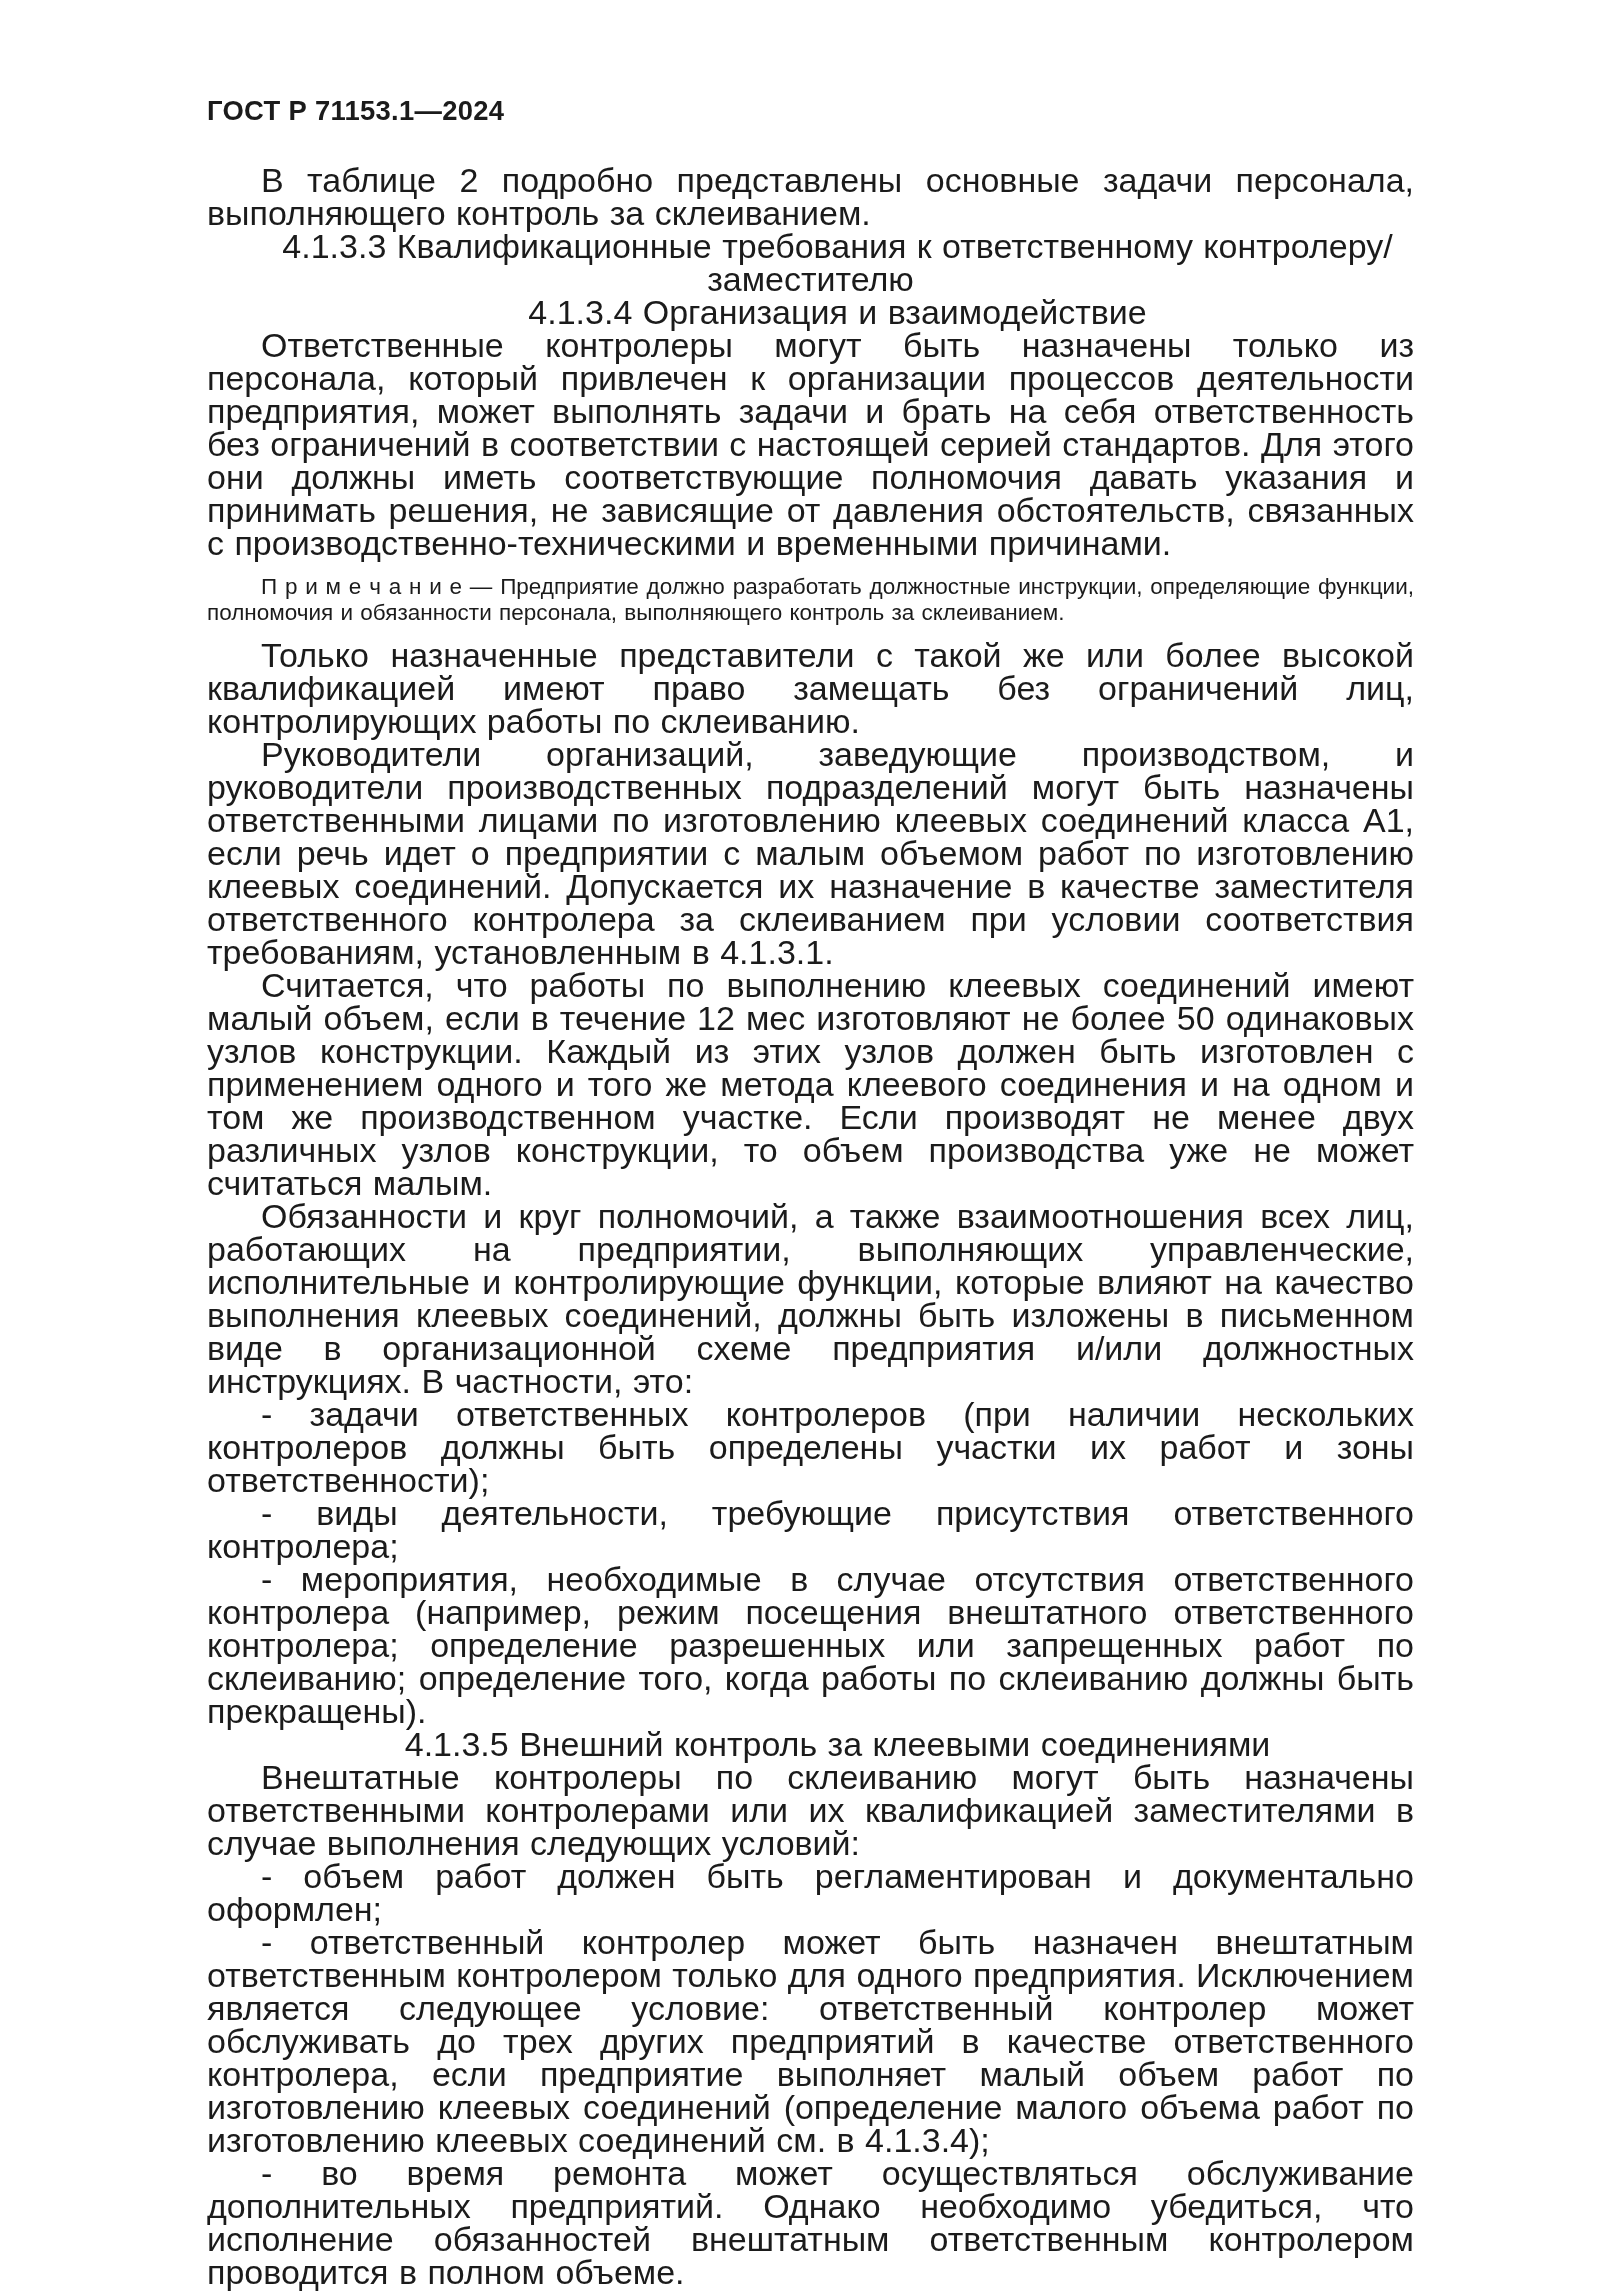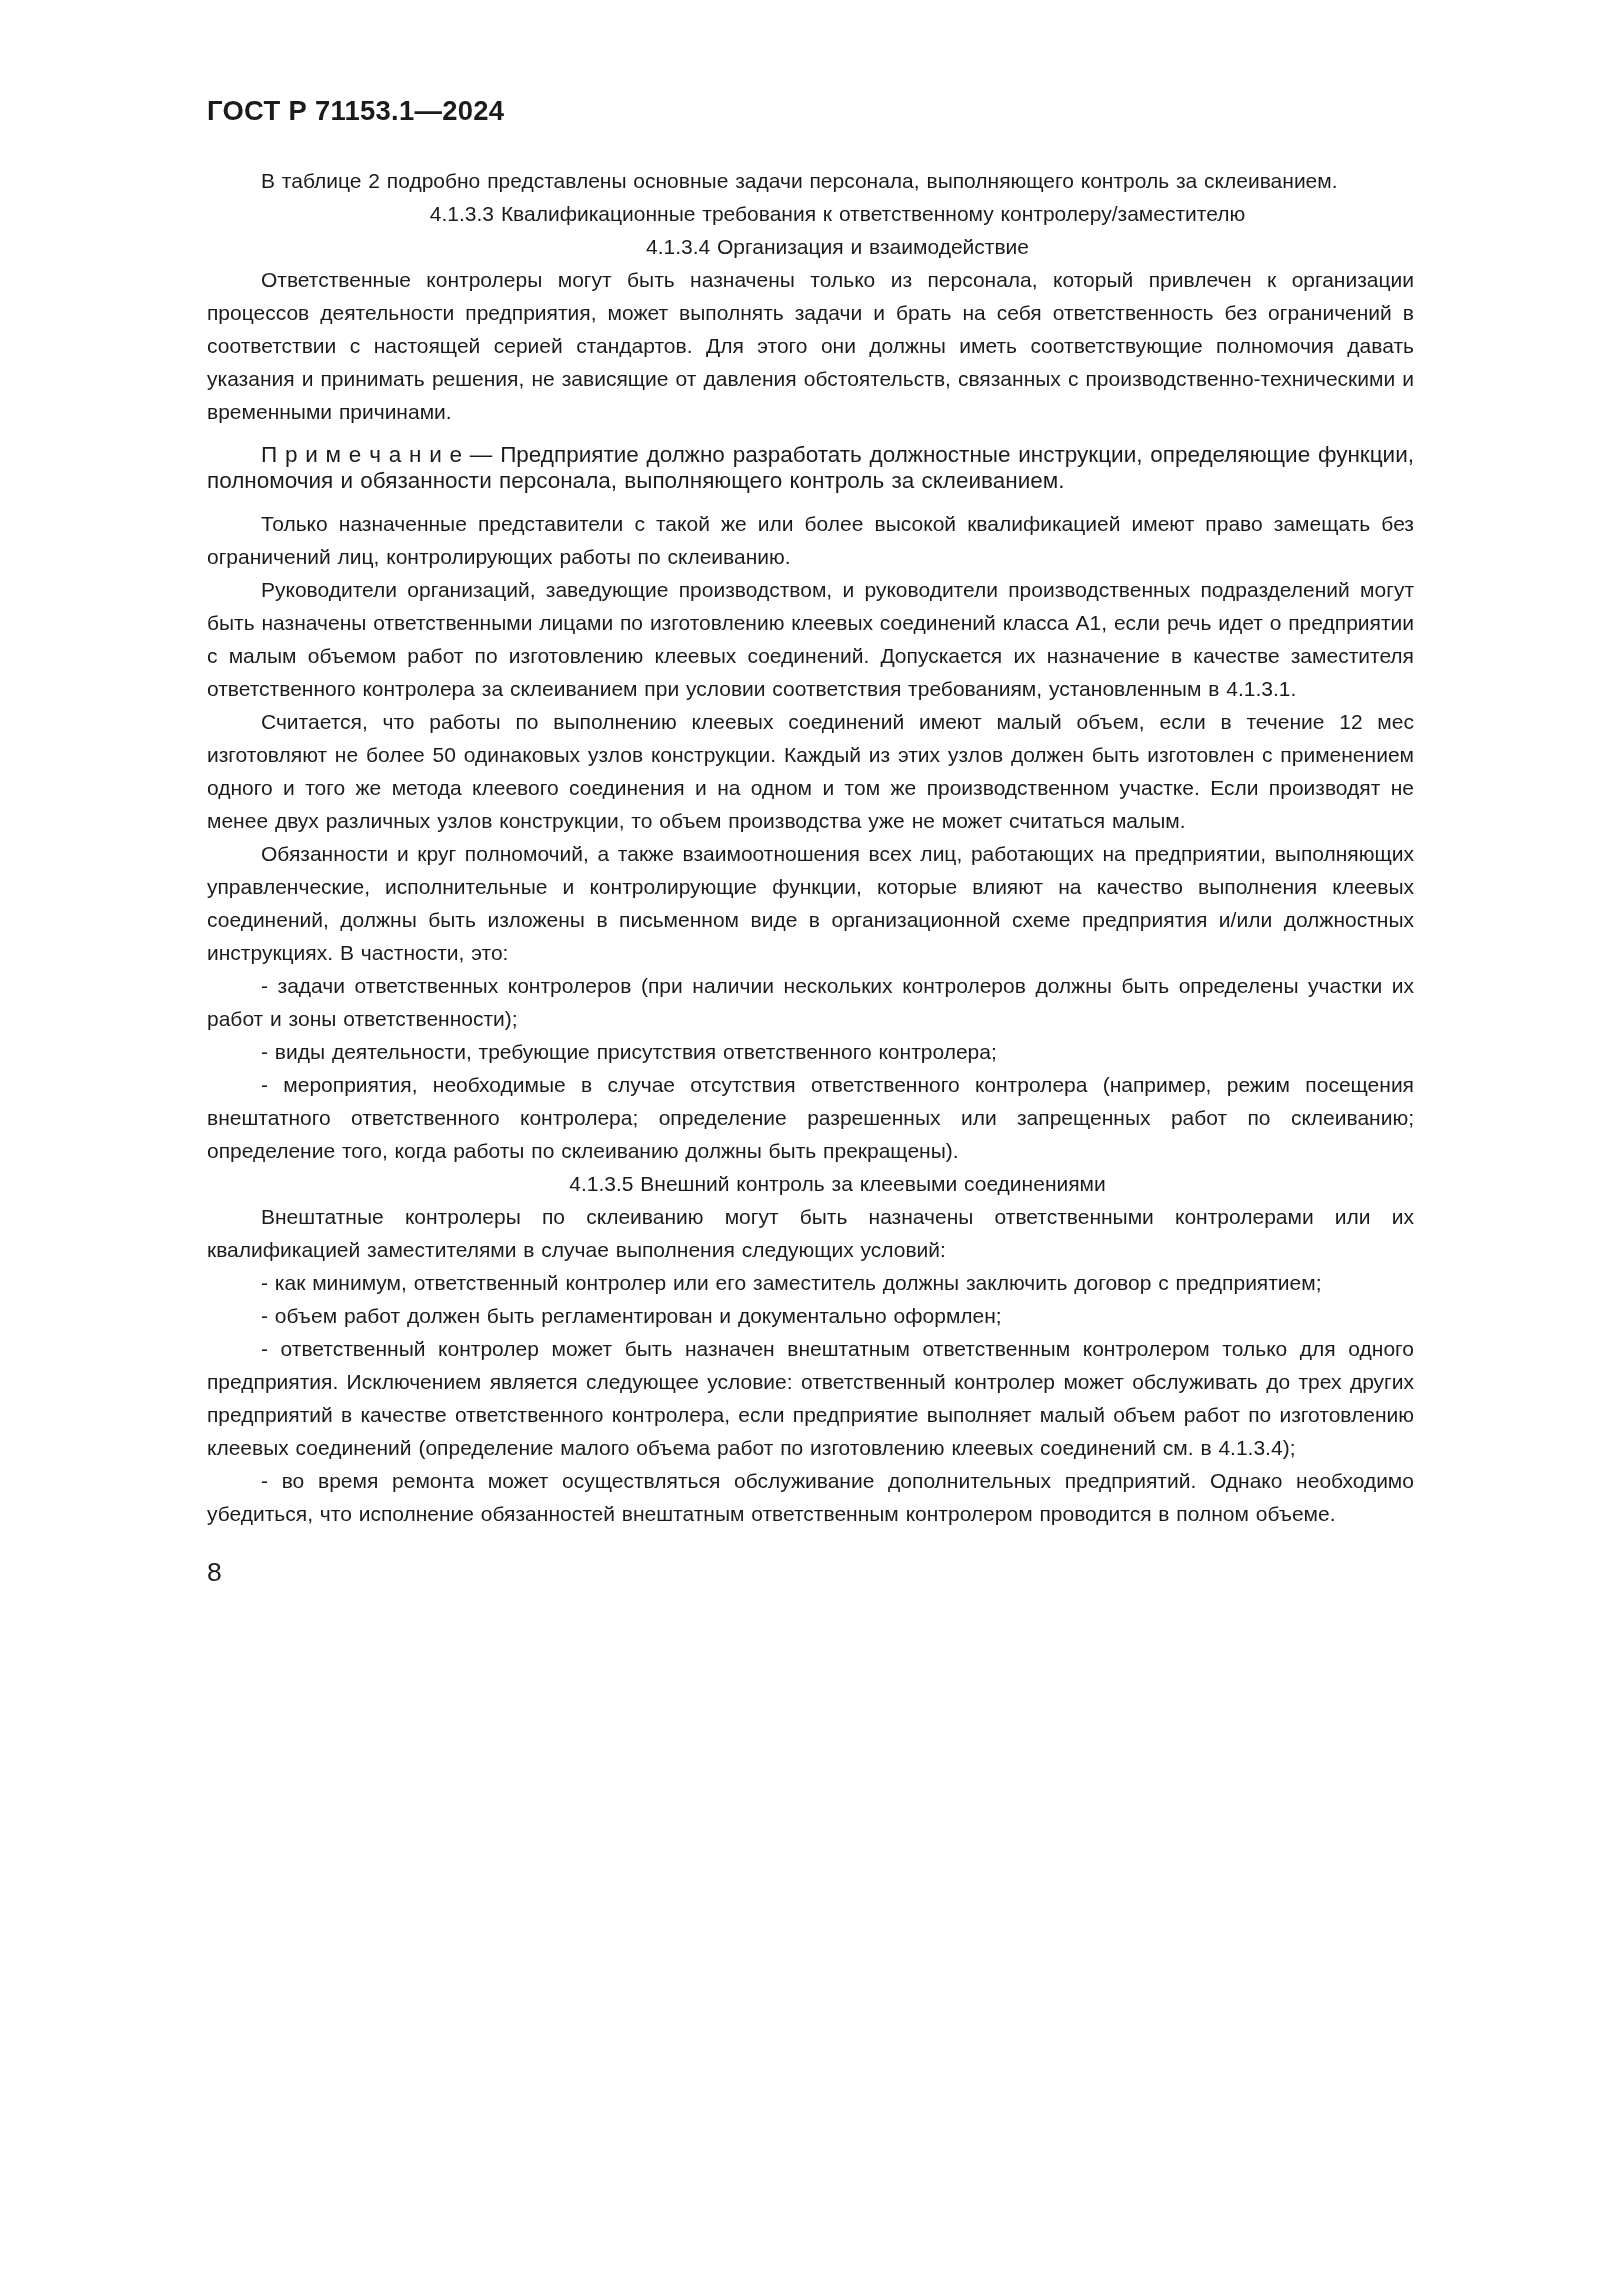--- a/index.html
+++ b/index.html
@@ -21,21 +21,21 @@
   }
   .doc-header {
     font-size: 27.4px;
     font-weight: bold;
     line-height: 33px;
     margin-bottom: 37px;
     letter-spacing: 0.3px;
   }
   .doc-body p {
     margin: 0;
-    font-size: 21px;
+    font-size: 34px;
     line-height: 33px;
     text-align: justify;
     text-indent: 54px;
     word-spacing: 1px;
   }
   .doc-body p.heading {
     text-align: center;
   }
   .doc-body p.note {
     font-size: 22.5px;
@@ -67,21 +67,20 @@
     <p class="para note">П р и м е ч а н и е — Предприятие должно разработать должностные инструкции, определяющие функции, полномочия и обязанности персонала, выполняющего контроль за склеиванием.</p>
     <p class="para">Только назначенные представители с такой же или более высокой квалификацией имеют право замещать без ограничений лиц, контролирующих работы по склеиванию.</p>
     <p class="para">Руководители организаций, заведующие производством, и руководители производственных подразделений могут быть назначены ответственными лицами по изготовлению клеевых соединений класса А1, если речь идет о предприятии с малым объемом работ по изготовлению клеевых соединений. Допускается их назначение в качестве заместителя ответственного контролера за склеиванием при условии соответствия требованиям, установленным в 4.1.3.1.</p>
     <p class="para">Считается, что работы по выполнению клеевых соединений имеют малый объем, если в течение 12 мес изготовляют не более 50 одинаковых узлов конструкции. Каждый из этих узлов должен быть изготовлен с применением одного и того же метода клеевого соединения и на одном и том же производственном участке. Если производят не менее двух различных узлов конструкции, то объем производства уже не может считаться малым.</p>
     <p class="para">Обязанности и круг полномочий, а также взаимоотношения всех лиц, работающих на предприятии, выполняющих управленческие, исполнительные и контролирующие функции, которые влияют на качество выполнения клеевых соединений, должны быть изложены в письменном виде в организационной схеме предприятия и/или должностных инструкциях. В частности, это:</p>
     <p class="para">- задачи ответственных контролеров (при наличии нескольких контролеров должны быть определены участки их работ и зоны ответственности);</p>
     <p class="para">- виды деятельности, требующие присутствия ответственного контролера;</p>
     <p class="para">- мероприятия, необходимые в случае отсутствия ответственного контролера (например, режим посещения внештатного ответственного контролера; определение разрешенных или запрещенных работ по склеиванию; определение того, когда работы по склеиванию должны быть прекращены).</p>
     <p class="para heading">4.1.3.5 Внешний контроль за клеевыми соединениями</p>
     <p class="para">Внештатные контролеры по склеиванию могут быть назначены ответственными контролерами или их квалификацией заместителями в случае выполнения следующих условий:</p>
-    <p class="para">- как минимум, ответственный контролер или его заместитель должны заключить договор с предприятием;</p>
     <p class="para">- объем работ должен быть регламентирован и документально оформлен;</p>
     <p class="para">- ответственный контролер может быть назначен внештатным ответственным контролером только для одного предприятия. Исключением является следующее условие: ответственный контролер может обслуживать до трех других предприятий в качестве ответственного контролера, если предприятие выполняет малый объем работ по изготовлению клеевых соединений (определение малого объема работ по изготовлению клеевых соединений см. в 4.1.3.4);</p>
     <p class="para">- во время ремонта может осуществляться обслуживание дополнительных предприятий. Однако необходимо убедиться, что исполнение обязанностей внештатным ответственным контролером проводится в полном объеме.</p>
   </main>
 
   <footer class="page-footer">
     <span class="pageno">8</span>
   </footer>
 
 </div>

